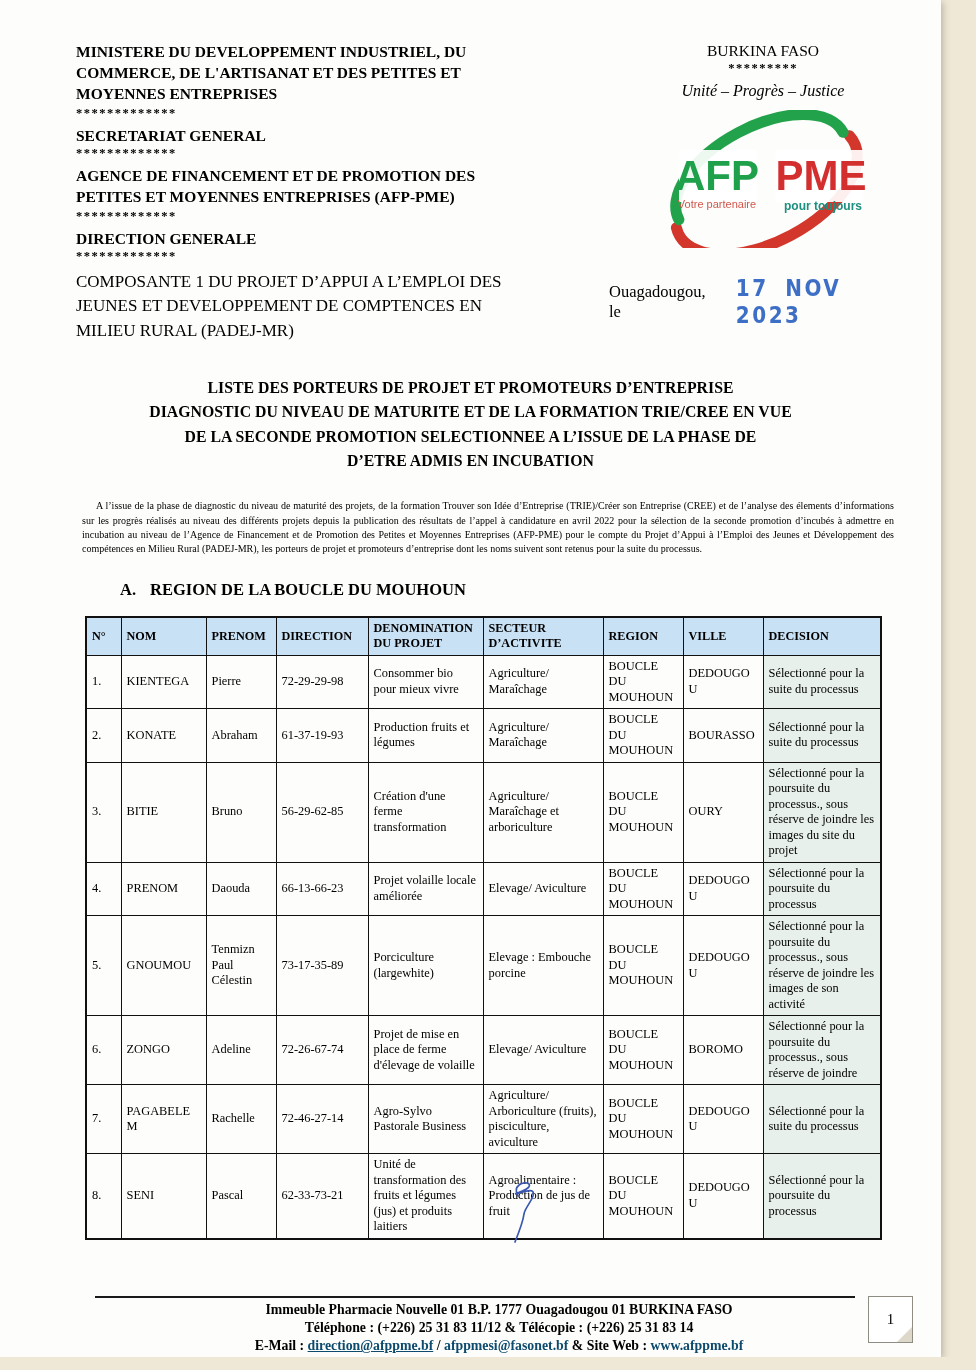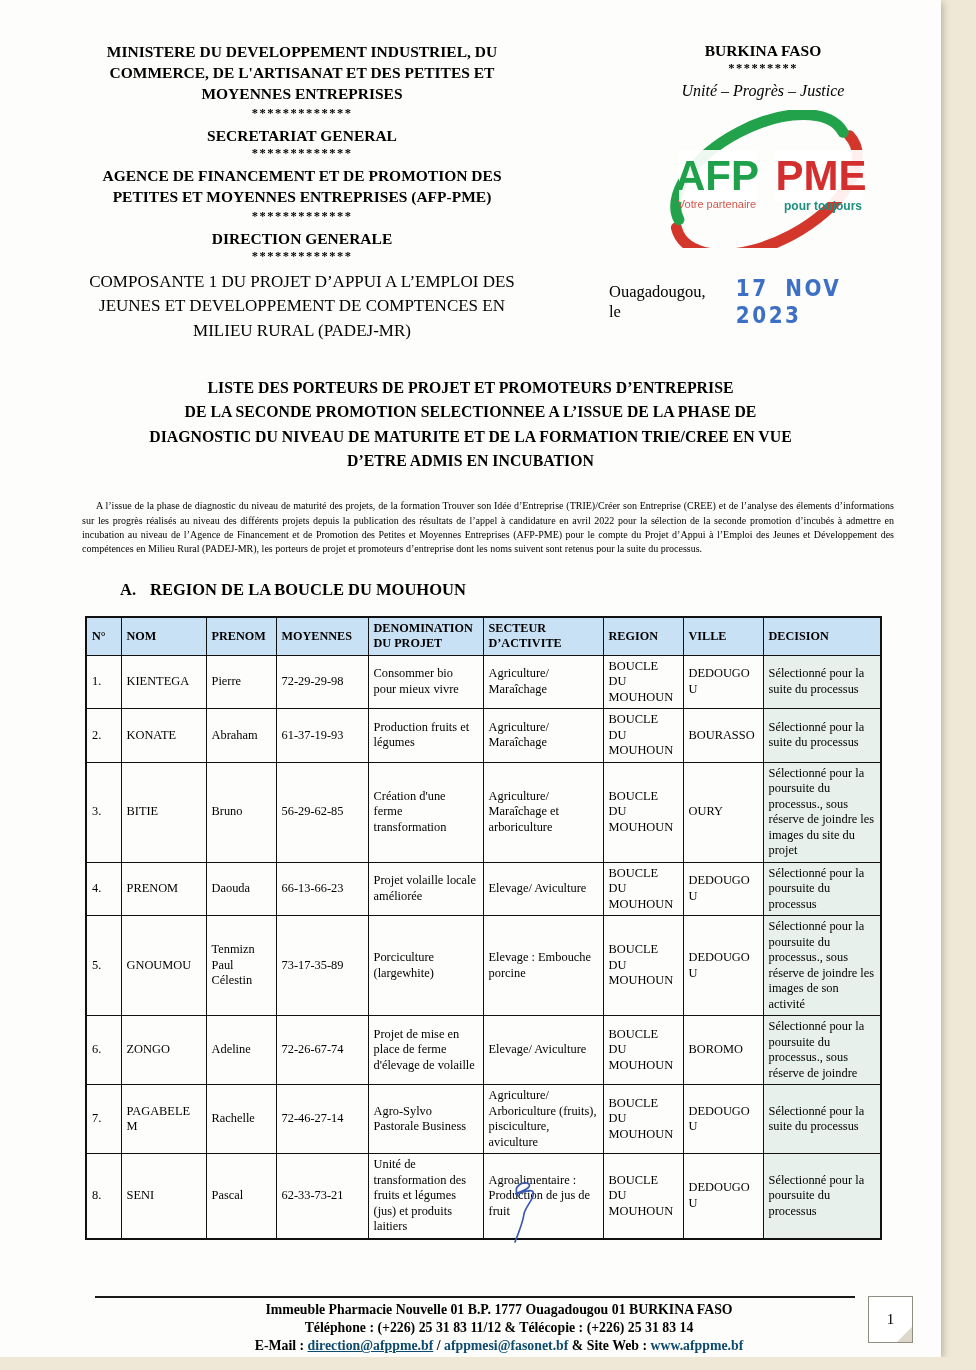--- a/index.html
+++ b/index.html
@@ -3,27 +3,27 @@
 <meta charset="utf-8">
 <style>
   * { margin:0; padding:0; box-sizing:border-box; }
   body { background:#e9e2d0; font-family:"Liberation Serif", serif; }
   .canvas { position:relative; width:976px; height:1370px; background:#efe8d6; overflow:hidden; }
   .page { position:absolute; left:0; top:0; width:941px; height:1357px; background:#fdfdfb;
           box-shadow:2px 2px 7px rgba(90,80,60,.35); overflow:hidden; }
 
   
   .header-row { display:flex; padding-top:42px; }
-  .hleft { width:452px; margin-left:76px; text-align:center; }
+  .hleft { width:452px; margin-left:76px; text-align:left; }
   .hleft .org-name { font-weight:bold; font-size:15.5px; line-height:1.35; }
   .stars { font-weight:bold; font-size:12.5px; letter-spacing:1.5px; line-height:1.1; margin:2px 0 6px; }
   .hleft .block-title { font-weight:bold; font-size:15.5px; margin-top:4px; }
   .hleft .composante { font-size:17px; line-height:1.45; margin-top:6px; }
   .hright { width:308px; margin-left:auto; margin-right:24px; text-align:center; }
-  .hright .country { font-weight:bold; font-size:15.5px; }
+  .hright .country { font-weight:normal; font-size:15.5px; }
   .hright .motto { font-style:italic; font-size:16px; margin-top:4px; }
   .logo-wrap { margin-top:10px; }
   .date-line { display:flex; align-items:baseline; margin-top:26px; text-align:left; }
   .date-place { font-size:16.5px; }
   .date-stamp { font-family:"DejaVu Sans", sans-serif; font-weight:bold; font-size:20px;
                 color:#3e6fc6; letter-spacing:2.5px; word-spacing:7px; margin-left:18px;
                 transform:scaleY(1.12); }
 
   
   .doc-title { text-align:center; font-weight:bold; font-size:15.8px; line-height:1.55;
@@ -100,22 +100,22 @@
 
         <div class="date-line">
           <span class="date-place">Ouagadougou, le</span>
           <span class="date-stamp">17 NOV 2023</span>
         </div>
       </div>
     </div>
 
     <div class="doc-title">
       <div>LISTE DES PORTEURS DE PROJET ET PROMOTEURS D’ENTREPRISE</div>
+      <div>DIAGNOSTIC DU NIVEAU DE MATURITE ET DE LA FORMATION TRIE/CREE EN VUE</div>
       <div>DE LA SECONDE PROMOTION SELECTIONNEE A L’ISSUE DE LA PHASE DE</div>
-      <div>DIAGNOSTIC DU NIVEAU DE MATURITE ET DE LA FORMATION TRIE/CREE EN VUE</div>
       <div>D’ETRE ADMIS EN INCUBATION</div>
     </div>
 
     <p class="intro">A l’issue de la phase de diagnostic du niveau de maturité des projets, de la formation Trouver son Idée d’Entreprise (TRIE)/Créer son Entreprise (CREE) et de l’analyse des élements d’informations sur les progrès réalisés au niveau des différents projets depuis la publication des résultats de l’appel à candidature en avril 2022 pour la sélection de la seconde promotion d’incubés à admettre en incubation au niveau de l’Agence de Financement et de Promotion des Petites et Moyennes Entreprises (AFP-PME) pour le compte du Projet d’Appui à l’Emploi des Jeunes et Développement des compétences en Milieu Rural (PADEJ-MR), les porteurs de projet et promoteurs d’entreprise dont les noms suivent sont retenus pour la suite du processus.</p>
 
     <div class="section-heading">
       <span class="lbl">A.</span><span>REGION DE LA BOUCLE DU MOUHOUN</span>
     </div>
 
     <table class="reg">
@@ -128,21 +128,21 @@
           <col style="width:120px">
         <col style="width:80px">
           <col style="width:80px">
           <col style="width:118px">
       </colgroup>
       <tbody>
           <tr class="h-hdr">
         <th>N°</th>
         <th>NOM</th>
         <th>PRENOM</th>
-        <th>MOYENNES</th>
+        <th>DIRECTION</th>
         <th>DENOMINATION DU PROJET</th>
         <th>SECTEUR D’ACTIVITE</th>
         <th>REGION</th>
         <th>VILLE</th>
         <th>DECISION</th>
       </tr>
       <tr class="h-r1">
         <td>1.</td>
         <td>KIENTEGA</td>
         <td>Pierre</td>

